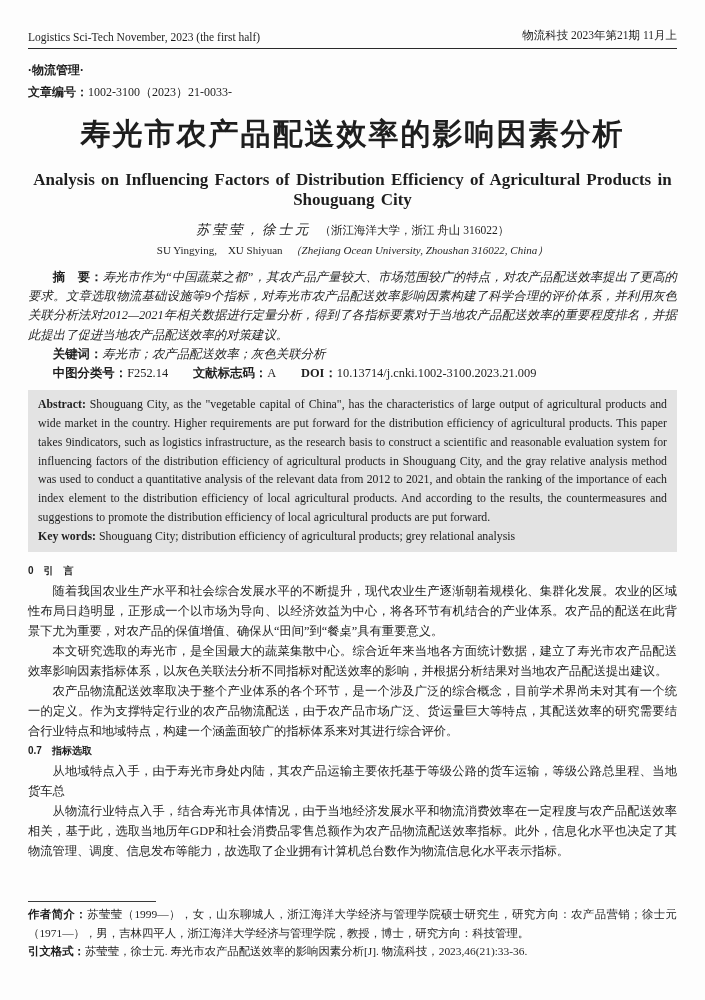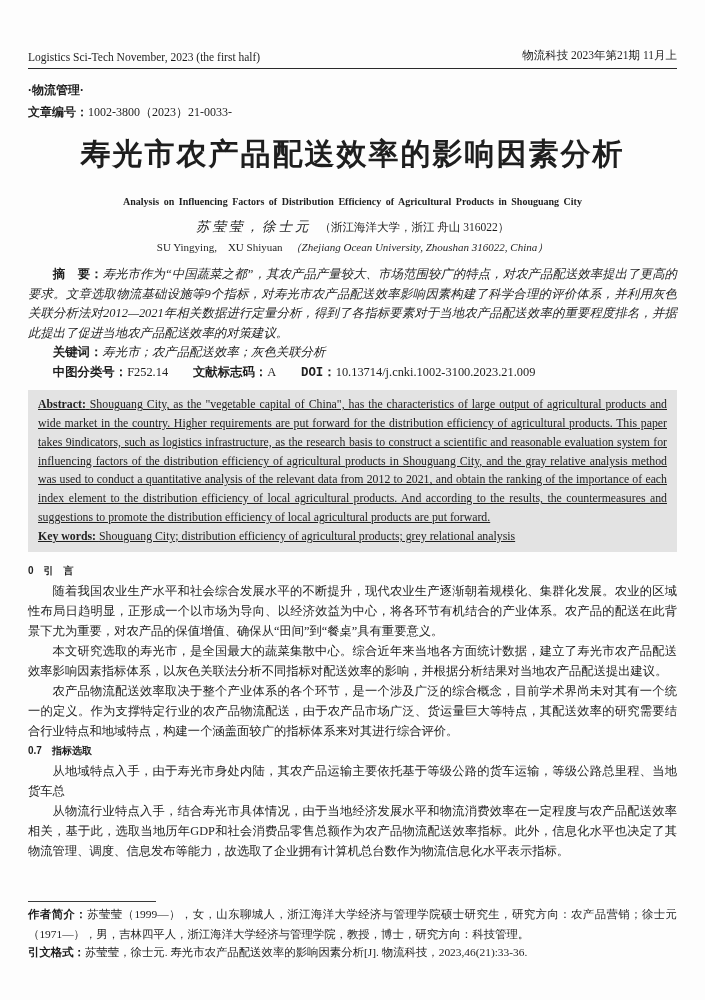--- a/index.html
+++ b/index.html
@@ -3,34 +3,34 @@
 <meta charset="utf-8">
 <style>
   html,body { margin:0; padding:0; }
   body {
     width:705px; height:1000px;
     background:#fdfdfd;
     font-family:"Liberation Serif","DejaVu Serif",serif;
     color:#1e1e1e;
     overflow:hidden;
   }
-  .page { position:relative; width:705px; height:1000px; box-sizing:border-box; padding:48px 28px 0 28px; }
+  .page { position:relative; width:705px; height:1000px; box-sizing:border-box; padding:28px 28px 0 28px; }
 
   
   .journal-header { display:flex; justify-content:space-between; align-items:flex-end;
     font-size:11.5px; padding-bottom:5px; border-bottom:1.6px solid #2a2a2a; }
   .journal-header .right { font-size:11.5px; }
 
   .column-tag { font-family:"Liberation Sans","DejaVu Sans",sans-serif; font-weight:bold;
     font-size:12px; margin-top:13px; }
   .article-no { font-size:12px; margin-top:5px; }
-  .lbl { font-family:Liberation Mono, monospace; font-weight:bold; }
+  .lbl { font-family:Liberation Serif, serif; font-weight:bold; }
 
   .title-cn { text-align:center; font-size:30px; font-weight:bold; letter-spacing:2px; margin-top:13px; }
-  .title-en { text-align:center; font-size:10px; font-weight:bold; margin-top:21px; word-spacing:2px; }
+  .title-en { text-align:center; font-size:17px; font-weight:bold; margin-top:15px; word-spacing:2px; }
   .authors-cn { text-align:center; margin-top:11px; font-size:13.5px; }
   .authors-cn .names { font-style:italic; letter-spacing:3px; }
   .authors-cn .affil { font-size:11.5px; font-style:normal; margin-left:8px; }
   .authors-en { text-align:center; font-size:11px; margin-top:4px; }
   .authors-en .affil { font-style:italic; margin-left:8px; }
 
   .abstract-cn { margin-top:10px; font-size:12.4px; line-height:19.2px; text-align:justify; }
   .abstract-cn p { margin:0; text-indent:2em; }
   .abstract-cn .val { font-style:italic; }
   .meta-gap { display:inline-block; width:2em; }
@@ -56,21 +56,21 @@
 <div class="page">
 
   <div class="journal-header">
     <span class="left">Logistics Sci-Tech November, 2023 (the first half)</span>
     <span class="right">物流科技 2023年第21期 11月上</span>
   </div>
 
   <div class="column-tag">·物流管理·</div>
 
   <div class="article-no">
-    <span class="lbl">文章编号：</span><span>1002-3800（2023）21-0033-</span>
+    <span class="lbl">文章编号：</span><span>1002-3100（2023）21-0033-</span>
   </div>
 
   <div class="title-cn">寿光市农产品配送效率的影响因素分析</div>
   <div class="title-en">Analysis on Influencing Factors of Distribution Efficiency of Agricultural Products in Shouguang City</div>
 
   <div class="authors-cn">
     <span class="names">苏莹莹，徐士元</span><span class="affil">（浙江海洋大学，浙江 舟山 316022）</span>
   </div>
   <div class="authors-en">
     <span class="names">SU Yingying,　XU Shiyuan</span><span class="affil">（Zhejiang Ocean University, Zhoushan 316022, China）</span>
@@ -81,21 +81,21 @@
       <span class="lbl">摘　要：</span><span class="val">寿光市作为“中国蔬菜之都”，其农产品产量较大、市场范围较广的特点，对农产品配送效率提出了更高的要求。文章选取物流基础设施等9个指标，对寿光市农产品配送效率影响因素构建了科学合理的评价体系，并利用灰色关联分析法对2012—2021年相关数据进行定量分析，得到了各指标要素对于当地农产品配送效率的重要程度排名，并据此提出了促进当地农产品配送效率的对策建议。</span>
     </p>
     <p>
       <span class="lbl">关键词：</span><span class="val">寿光市；农产品配送效率；灰色关联分析</span>
     </p>
     <p>
       <span class="lbl">中图分类号：</span><span>F252.14</span><span class="meta-gap"></span><span class="lbl">文献标志码：</span><span>A</span><span class="meta-gap"></span><span class="lbl">DOI：</span><span>10.13714/j.cnki.1002-3100.2023.21.009</span>
     </p>
   </div>
 
-  <div class="abstract-en-box" style="background: rgb(227, 227, 227); text-decoration: underline;">
+  <div class="abstract-en-box" style="background: rgb(227, 227, 227);">
     <p>
       <span class="lbl-en">Abstract:</span>
       <span>Shouguang City, as the "vegetable capital of China", has the characteristics of large output of agricultural products and wide market in the country. Higher requirements are put forward for the distribution efficiency of agricultural products. This paper takes 9indicators, such as logistics infrastructure, as the research basis to construct a scientific and reasonable evaluation system for influencing factors of the distribution efficiency of agricultural products in Shouguang City, and the gray relative analysis method was used to conduct a quantitative analysis of the relevant data from 2012 to 2021, and obtain the ranking of the importance of each index element to the distribution efficiency of local agricultural products. And according to the results, the countermeasures and suggestions to promote the distribution efficiency of local agricultural products are put forward.</span>
     </p>
     <p>
       <span class="lbl-en">Key words:</span>
       <span>Shouguang City; distribution efficiency of agricultural products; grey relational analysis</span>
     </p>
   </div>
 

